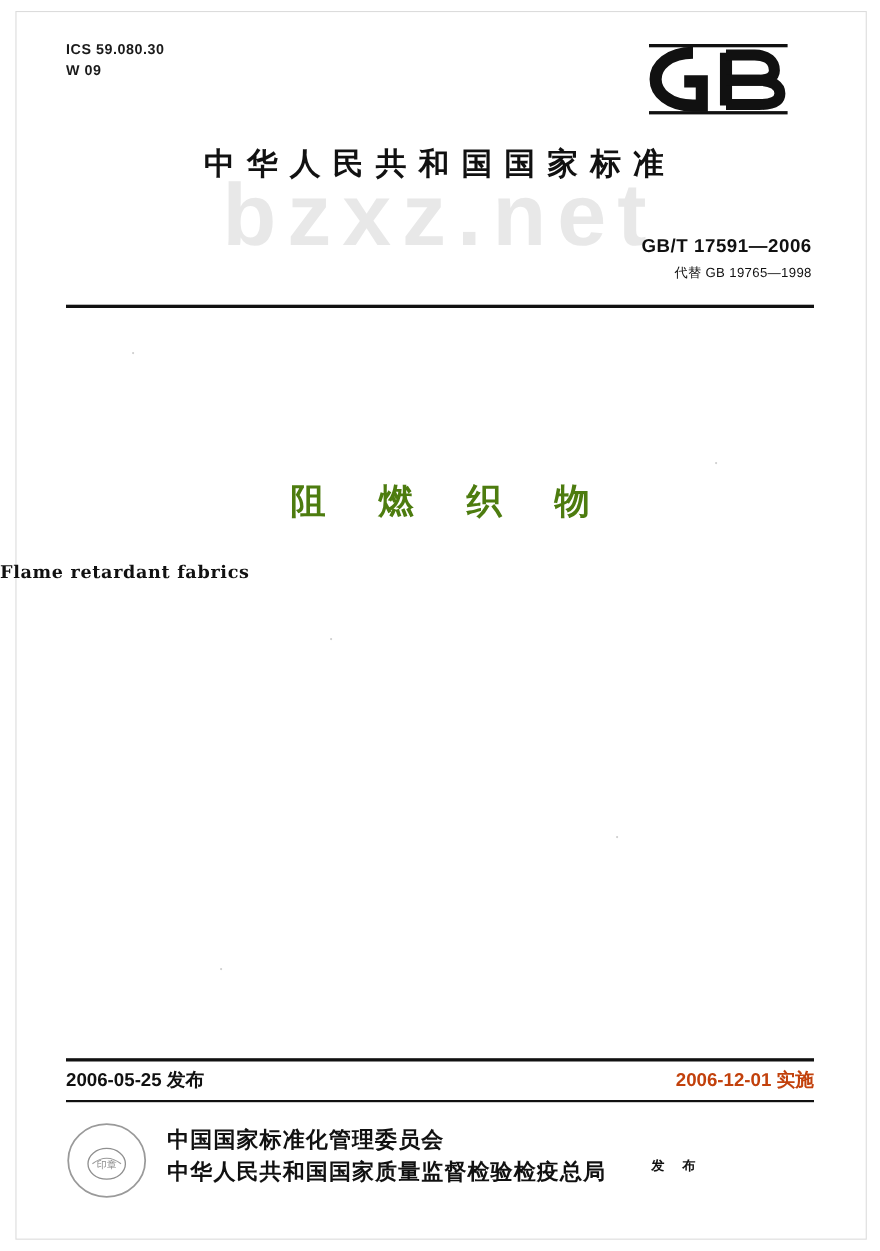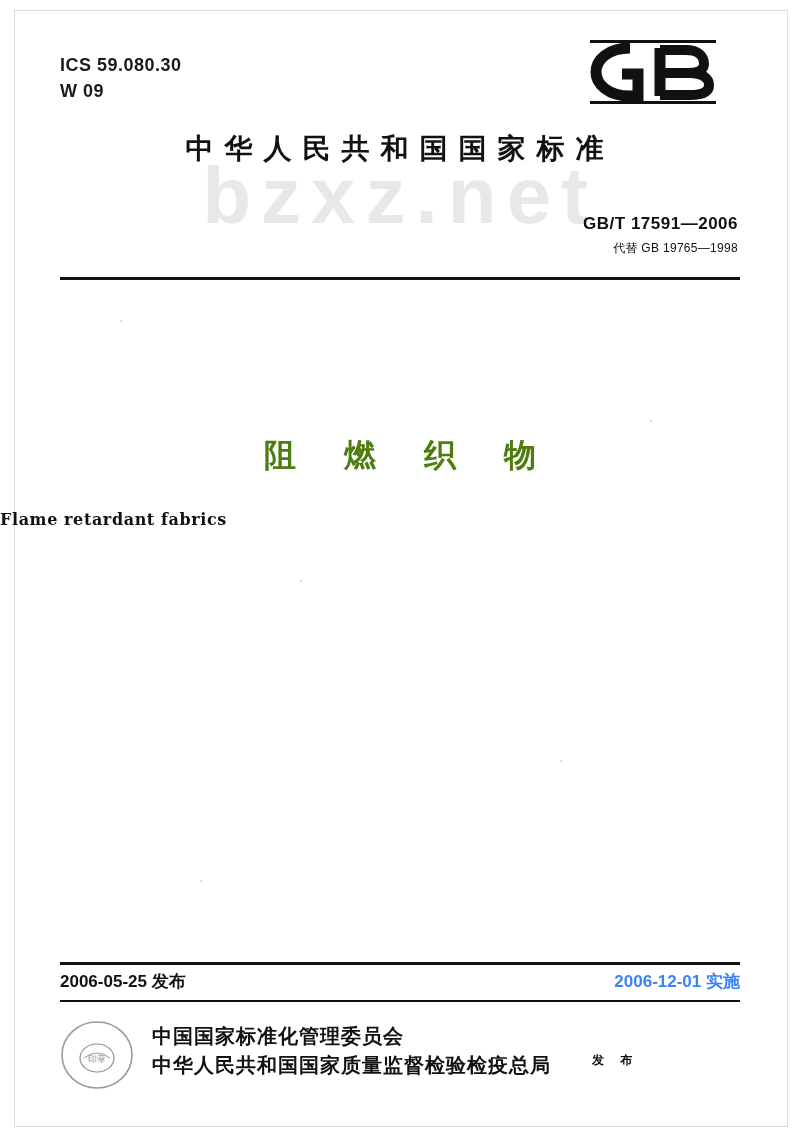--- a/index.html
+++ b/index.html
@@ -24,26 +24,25 @@
     width: 772px; height: 1115px;
     border: 1px solid #dcdcdc;
     pointer-events: none;
   }
 
   .ics-block {
     position: absolute;
     left: 60px;
     top: 36px;
     font-family: "Liberation Sans", sans-serif;
-    font-size: 18px;
+    font-size: 13px;
     font-weight: bold;
     color: #1a1a1a;
     line-height: 1.45;
     letter-spacing: 0.5px;
-    margin-top: 16px;
   }
 
   
   .gb-logo {
     position: absolute;
     right: 62px;
     top: 26px;
     width: 170px;
     height: 92px;
   }
@@ -148,21 +147,21 @@
     font-weight: bold;
     color: #111;
   }
   .date-impl {
     position: absolute;
     right: 60px;
     top: 970px;
     font-family: "Liberation Sans", sans-serif;
     font-size: 17px;
     font-weight: bold;
-    color: #3b82f6;
+    color: #c2410c;
   }
 
   .rule-foot {
     position: absolute;
     left: 60px;
     right: 60px;
     top: 1000px;
     border-top: 2px solid #111;
   }
 

